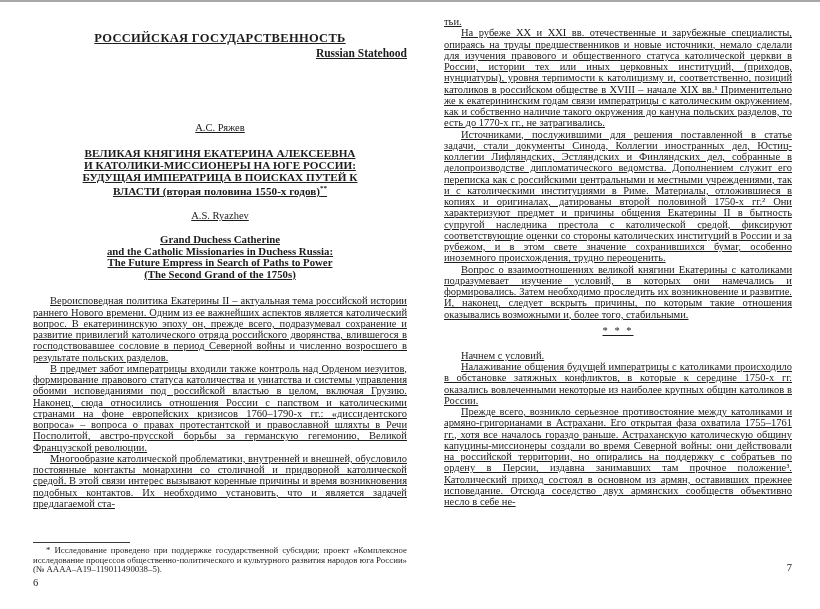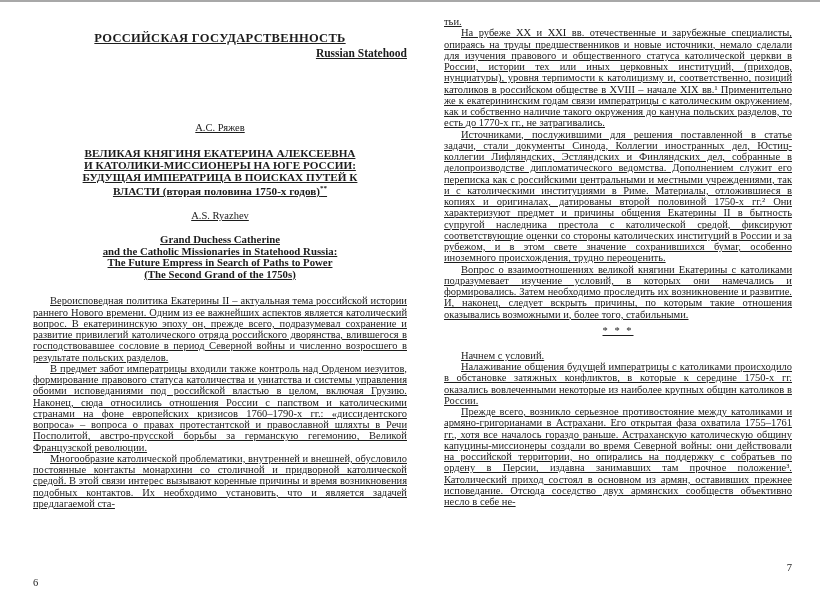--- a/index.html
+++ b/index.html
@@ -90,38 +90,42 @@
 <div class="page page-left">
   <div class="series-title-ru">РОССИЙСКАЯ ГОСУДАРСТВЕННОСТЬ</div>
   <div class="series-title-en">Russian Statehood</div>
 
   <div class="author author-ru">А.С. Ряжев</div>
 
   <div class="article-title-ru">
     <div>ВЕЛИКАЯ КНЯГИНЯ ЕКАТЕРИНА АЛЕКСЕЕВНА</div>
     <div>И КАТОЛИКИ-МИССИОНЕРЫ НА ЮГЕ РОССИИ:</div>
     <div>БУДУЩАЯ ИМПЕРАТРИЦА В ПОИСКАХ ПУТЕЙ К</div>
-    <div><span>ВЛАСТИ (вторая половина 1750-х годов)</span><sup>**</sup></div>
+    <div><span>ВЛАСТИ (вторая половина 1550-х годов)</span><sup>**</sup></div>
   </div>
 
   <div class="author author-en">A.S. Ryazhev</div>
 
   <div class="article-title-en">
     <div>Grand Duchess Catherine</div>
-    <div>and the Catholic Missionaries in Statehood Russia:</div>
+    <div>and the Catholic Missionaries in Duchess Russia:</div>
     <div>The Future Empress in Search of Paths to Power</div>
     <div>(The Second Grand of the 1750s)</div>
   </div>
 
   <div class="body-text">
       <p class="left-para">Вероисповедная политика Екатерины II – актуальная тема российской истории раннего Нового времени. Одним из ее важнейших аспектов является католический вопрос. В екатерининскую эпоху он, прежде всего, подразумевал сохранение и развитие привилегий католического отряда российского дворянства, влившегося в господствовавшее сословие в период Северной войны и численно возросшего в результате польских разделов.</p>
       <p class="left-para">В предмет забот императрицы входили также контроль над Орденом иезуитов, формирование правового статуса католичества и униатства и системы управления обоими исповеданиями под российской властью в целом, включая Грузию. Наконец, сюда относились отношения России с папством и католическими странами на фоне европейских кризисов 1760–1790-х гг.: «диссидентского вопроса» – вопроса о правах протестантской и православной шляхты в Речи Посполитой, австро-прусской борьбы за германскую гегемонию, Великой Французской революции.</p>
       <p class="left-para">Многообразие католической проблематики, внутренней и внешней, обусловило постоянные контакты монархини со столичной и придворной католической средой. В этой связи интерес вызывают коренные причины и время возникновения подобных контактов. Их необходимо установить, что и является задачей предлагаемой ста-</p>
     </div>
 
+  <div class="footnote-block">
+    <div class="footnote-rule"></div>
+    <div class="footnote-text">* Исследование проведено при поддержке государственной субсидии; проект «Комплексное исследование процессов общественно-политического и культурного развития народов юга России» (№ АААА–А19–119011490038–5).</div>
+  </div>
 
   <div class="page-number page-number-left">6</div>
 </div>
 
 <div class="page page-right">
   <div class="body-cont right-pre">
       <p class="right-para">тьи.</p>
       <p class="right-para">На рубеже XX и XXI вв. отечественные и зарубежные специалисты, опираясь на труды предшественников и новые источники, немало сделали для изучения правового и общественного статуса католической церкви в России, истории тех или иных церковных институций, (приходов, нунциатуры), уровня терпимости к католицизму и, соответственно, позиций католиков в российском обществе в XVIII – начале XIX вв.¹ Применительно же к екатерининским годам связи императрицы с католическим окружением, как и собственно наличие такого окружения до кануна польских разделов, то есть до 1770-х гг., не затрагивались.</p>
       <p class="right-para">Источниками, послужившими для решения поставленной в статье задачи, стали документы Синода, Коллегии иностранных дел, Юстиц-коллегии Лифляндских, Эстляндских и Финляндских дел, собранные в делопроизводстве дипломатического ведомства. Дополнением служит его переписка как с российскими центральными и местными учреждениями, так и с католическими институциями в Риме. Материалы, отложившиеся в копиях и оригиналах, датированы второй половиной 1750-х гг.² Они характеризуют предмет и причины общения Екатерины II в бытность супругой наследника престола с католической средой, фиксируют соответствующие оценки со стороны католических институций в России и за рубежом, и в этом свете значение сохранившихся бумаг, особенно иноземного происхождения, трудно переоценить.</p>
       <p class="right-para">Вопрос о взаимоотношениях великой княгини Екатерины с католиками подразумевает изучение условий, в которых они намечались и формировались. Затем необходимо проследить их возникновение и развитие. И, наконец, следует вскрыть причины, по которым такие отношения оказывались возможными и, более того, стабильными.</p>

